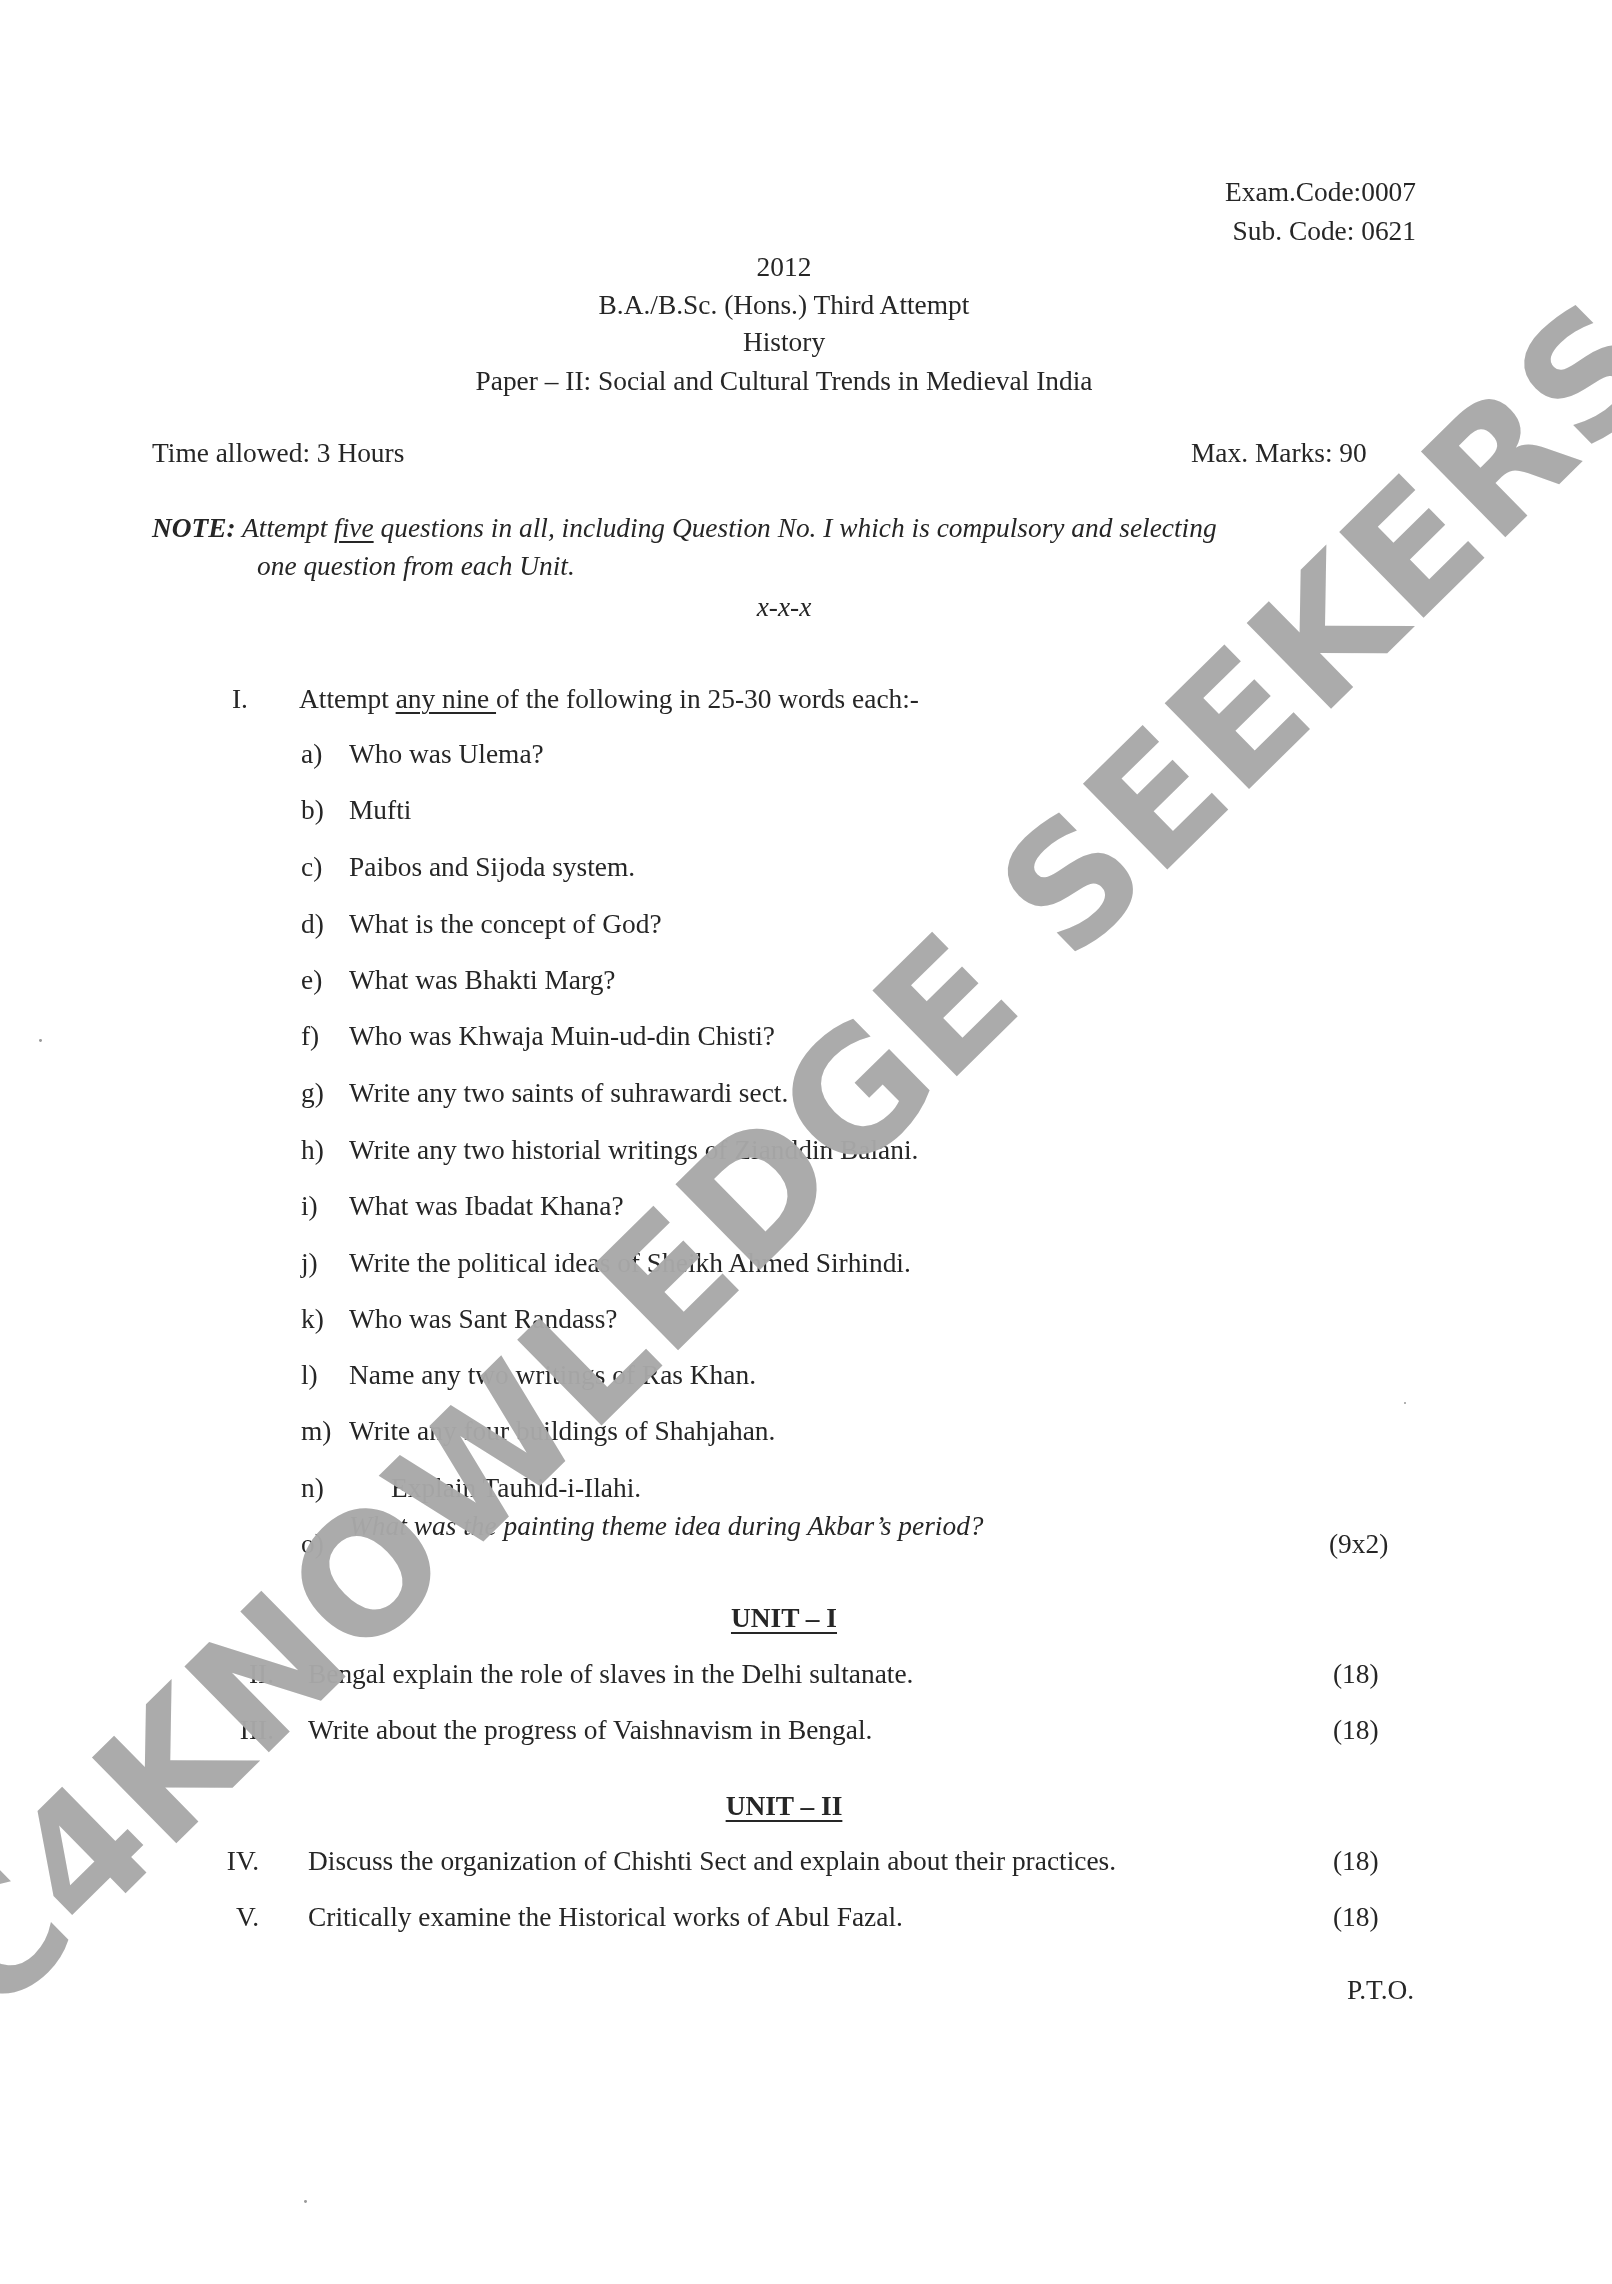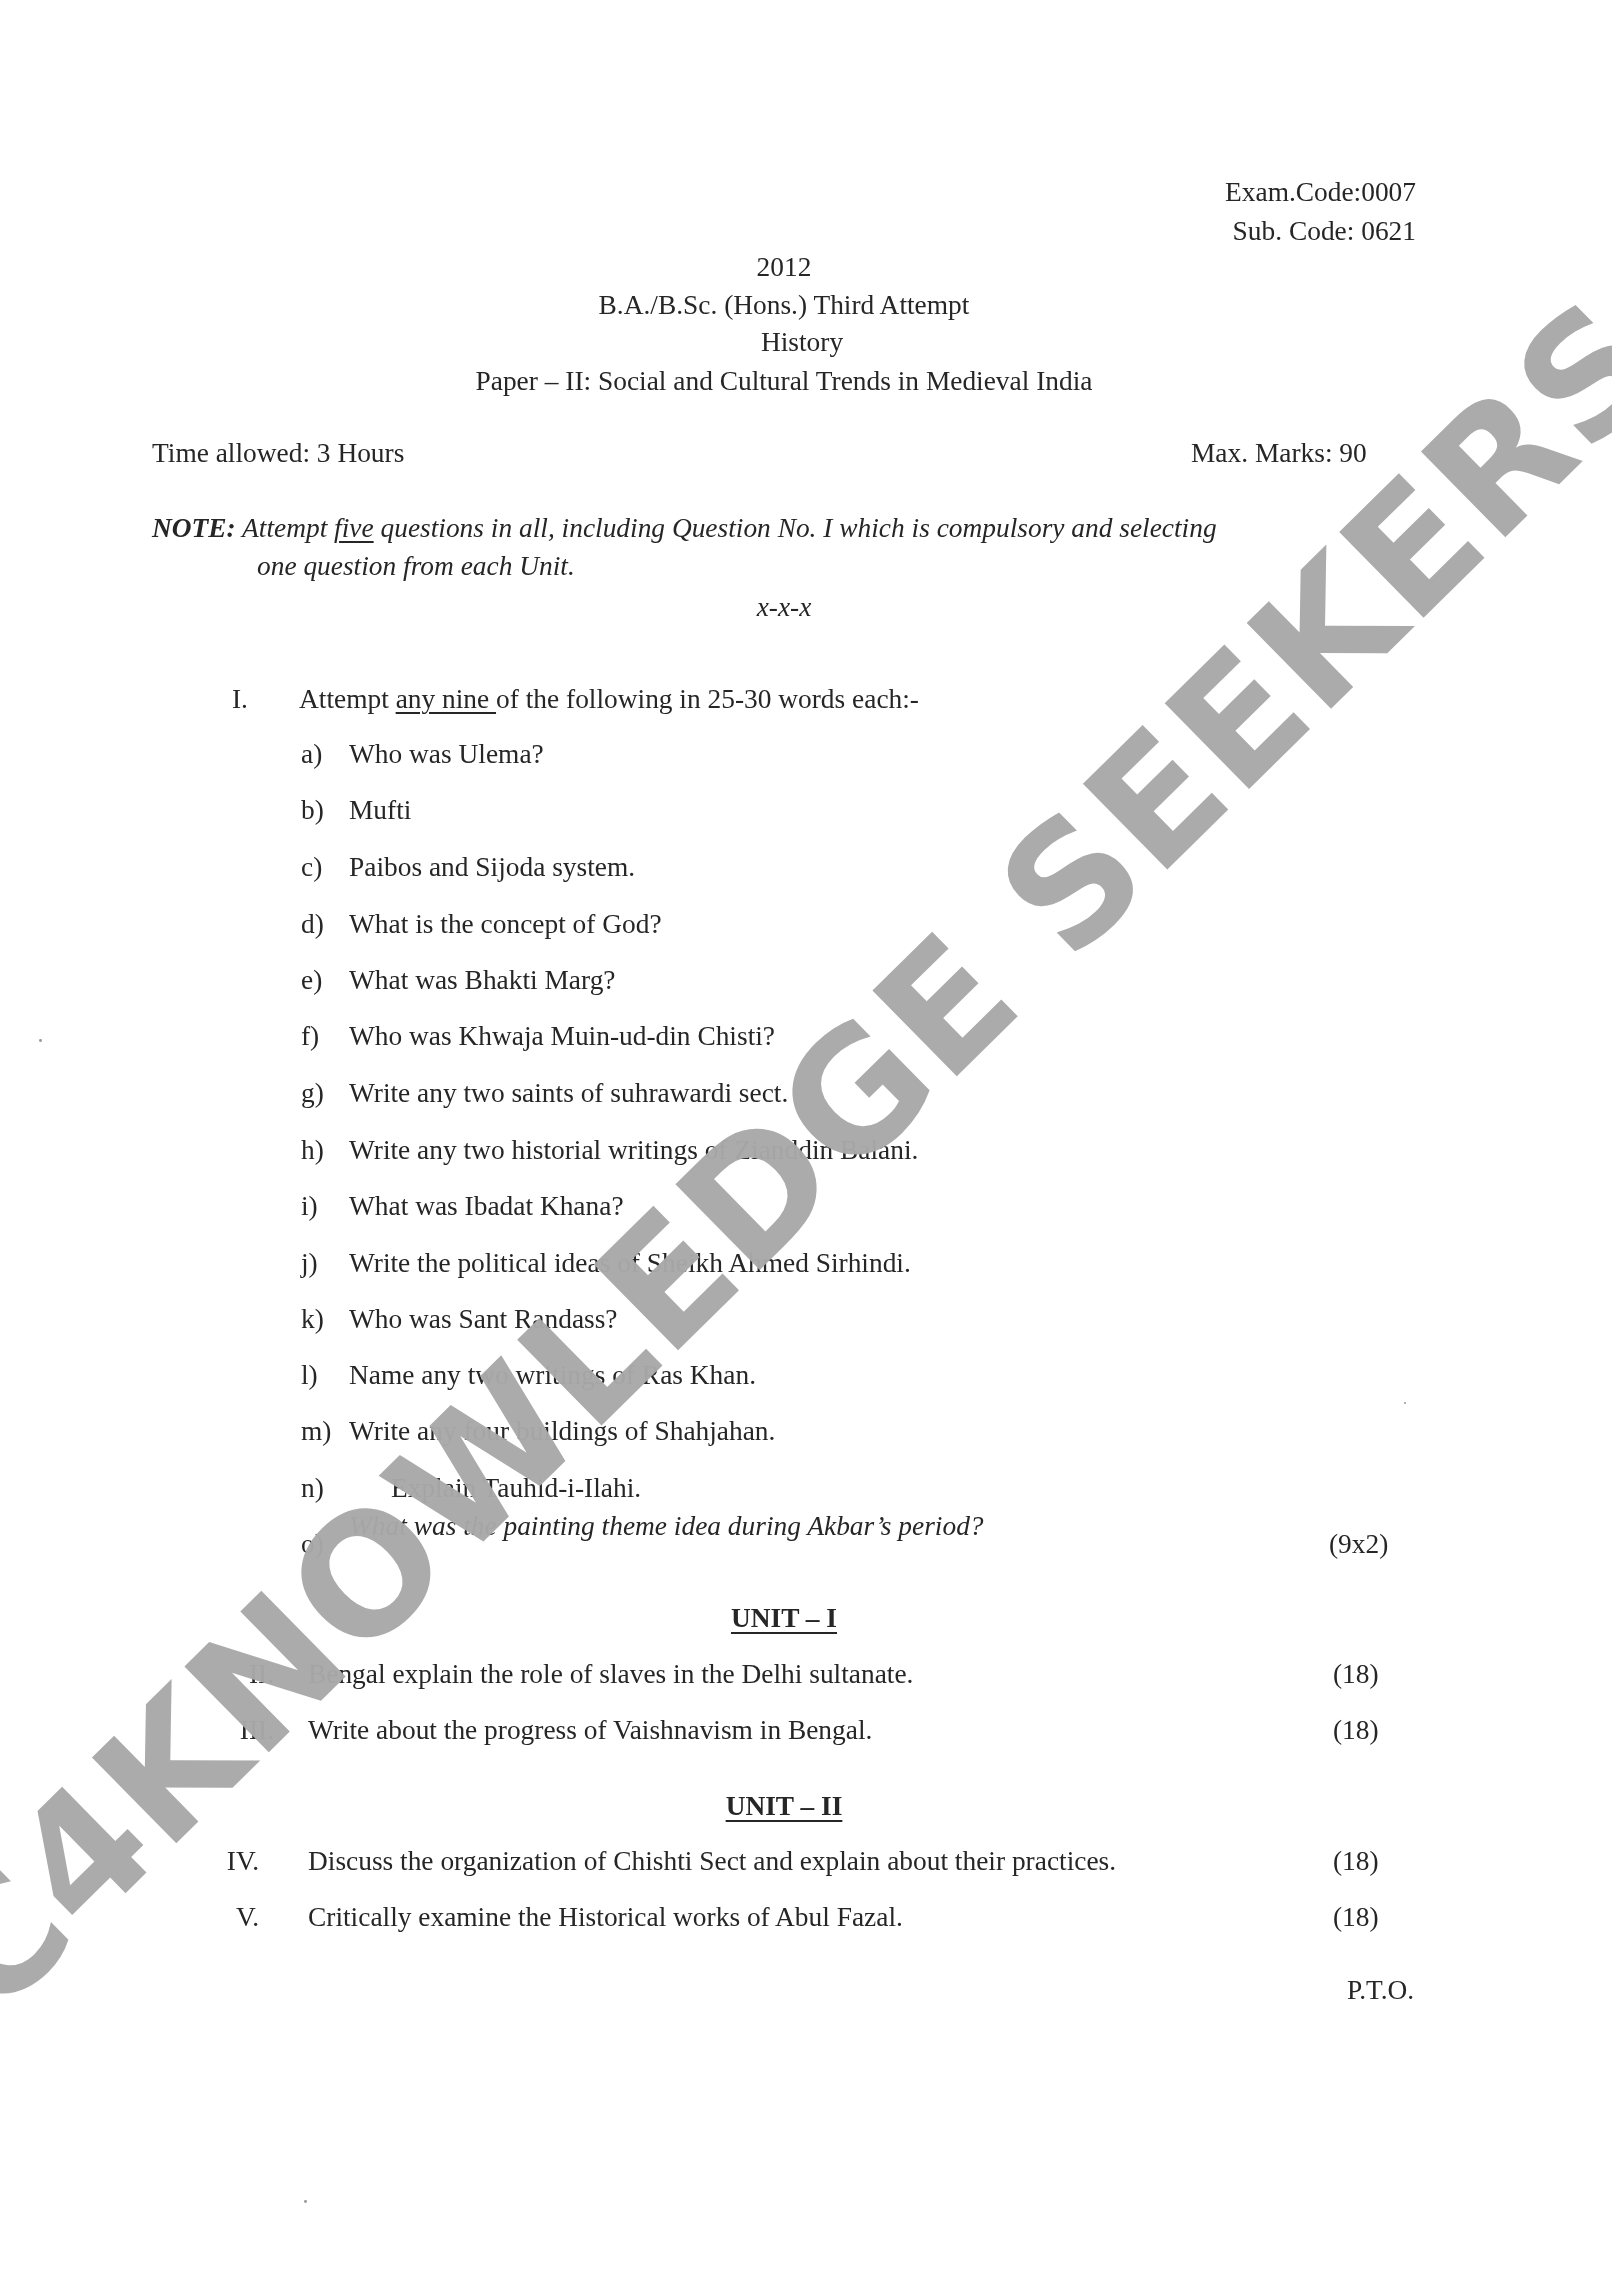--- a/index.html
+++ b/index.html
@@ -21,21 +21,21 @@
 </head>
 <body>
 
 <div>
 
   <div class="abs right" style="right:196px; top:179px;">Exam.Code:0007</div>
   <div class="abs right" style="right:196px; top:218px;">Sub. Code: 0621</div>
 
   <div class="center" style="top:254px;">2012</div>
   <div class="center" style="top:292px;">B.A./B.Sc. (Hons.) Third Attempt</div>
-  <div class="center" style="top:329px;padding-left:18px;">History</div>
+  <div class="center" style="top:329px;">History</div>
   <div class="center" style="top:368px;">Paper – II:  Social and Cultural Trends in Medieval India</div>
 
   <div class="abs" style="left:152px; top:440px;">Time allowed: 3 Hours</div>
   <div class="abs" style="left:1191px; top:440px;">Max. Marks: 90</div>
 
   <div class="abs italic" style="left:152px; top:515px;">
     <span class="bold">NOTE:</span>
     <span>Attempt </span><span class="u">five</span><span> questions in all, including Question No. I which is compulsory and selecting</span>
   </div>
   <div class="abs italic" style="left:257px; top:553px;">one question from each Unit.</div>

